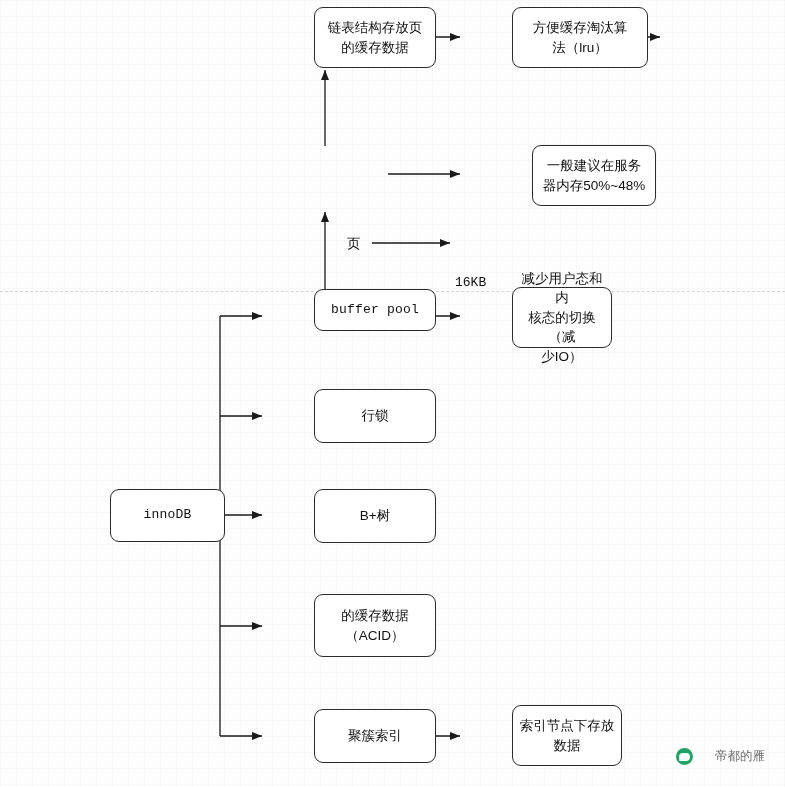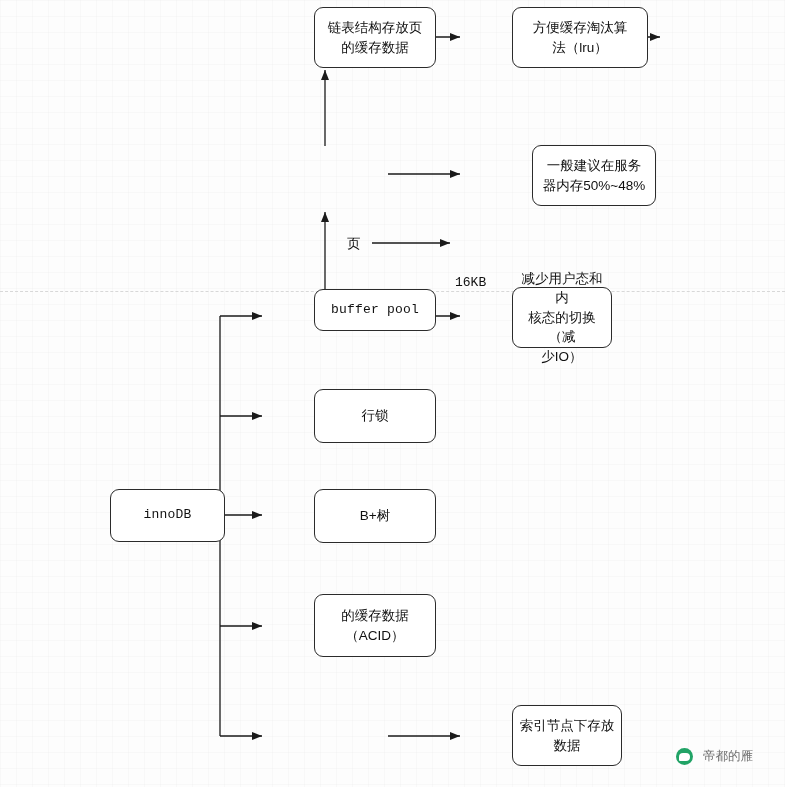--- a/index.html
+++ b/index.html
@@ -78,21 +78,21 @@
     white-space: pre;
   }
   .label-free.mono {
     font-family: "Liberation Mono", monospace;
     font-size: 13px;
   }
   .watermark {
     position: absolute;
     display: flex;
     align-items: center;
-    gap: 10px;
+    gap: 22px;
     color: #6f6f6f;
     font-size: 12.5px;
   }
   .wm-logo {
     width: 17px;
     height: 17px;
     border-radius: 50%;
     background: #21a366;
     position: relative;
     flex: 0 0 auto;
@@ -153,20 +153,21 @@
 
   <div class="node mono" style="left:266px; top:289px; width:122px; height:42px;">buffer pool</div>
 
   <div class="node" style="left:266px; top:389px; width:122px; height:54px;">行锁</div>
 
   <div class="node" style="left:266px; top:489px; width:122px; height:54px;">B+树</div>
 
   <div class="node" style="left:266px; top:594px; width:122px; height:63px;">的缓存数据
 （ACID）</div>
 
+  <div class="node" style="left:266px; top:709px; width:122px; height:54px;">聚簇索引</div>
 
   <div class="node" style="left:464px; top:705px; width:110px; height:61px;">索引节点下存放
 数据</div>
 
   <div class="node" style="left:464px; top:287px; width:100px; height:61px;">减少用户态和内
 核态的切换（减
 少IO）</div>
 
 
   <div class="node" style="left:484px; top:145px; width:124px; height:61px;">一般建议在服务

